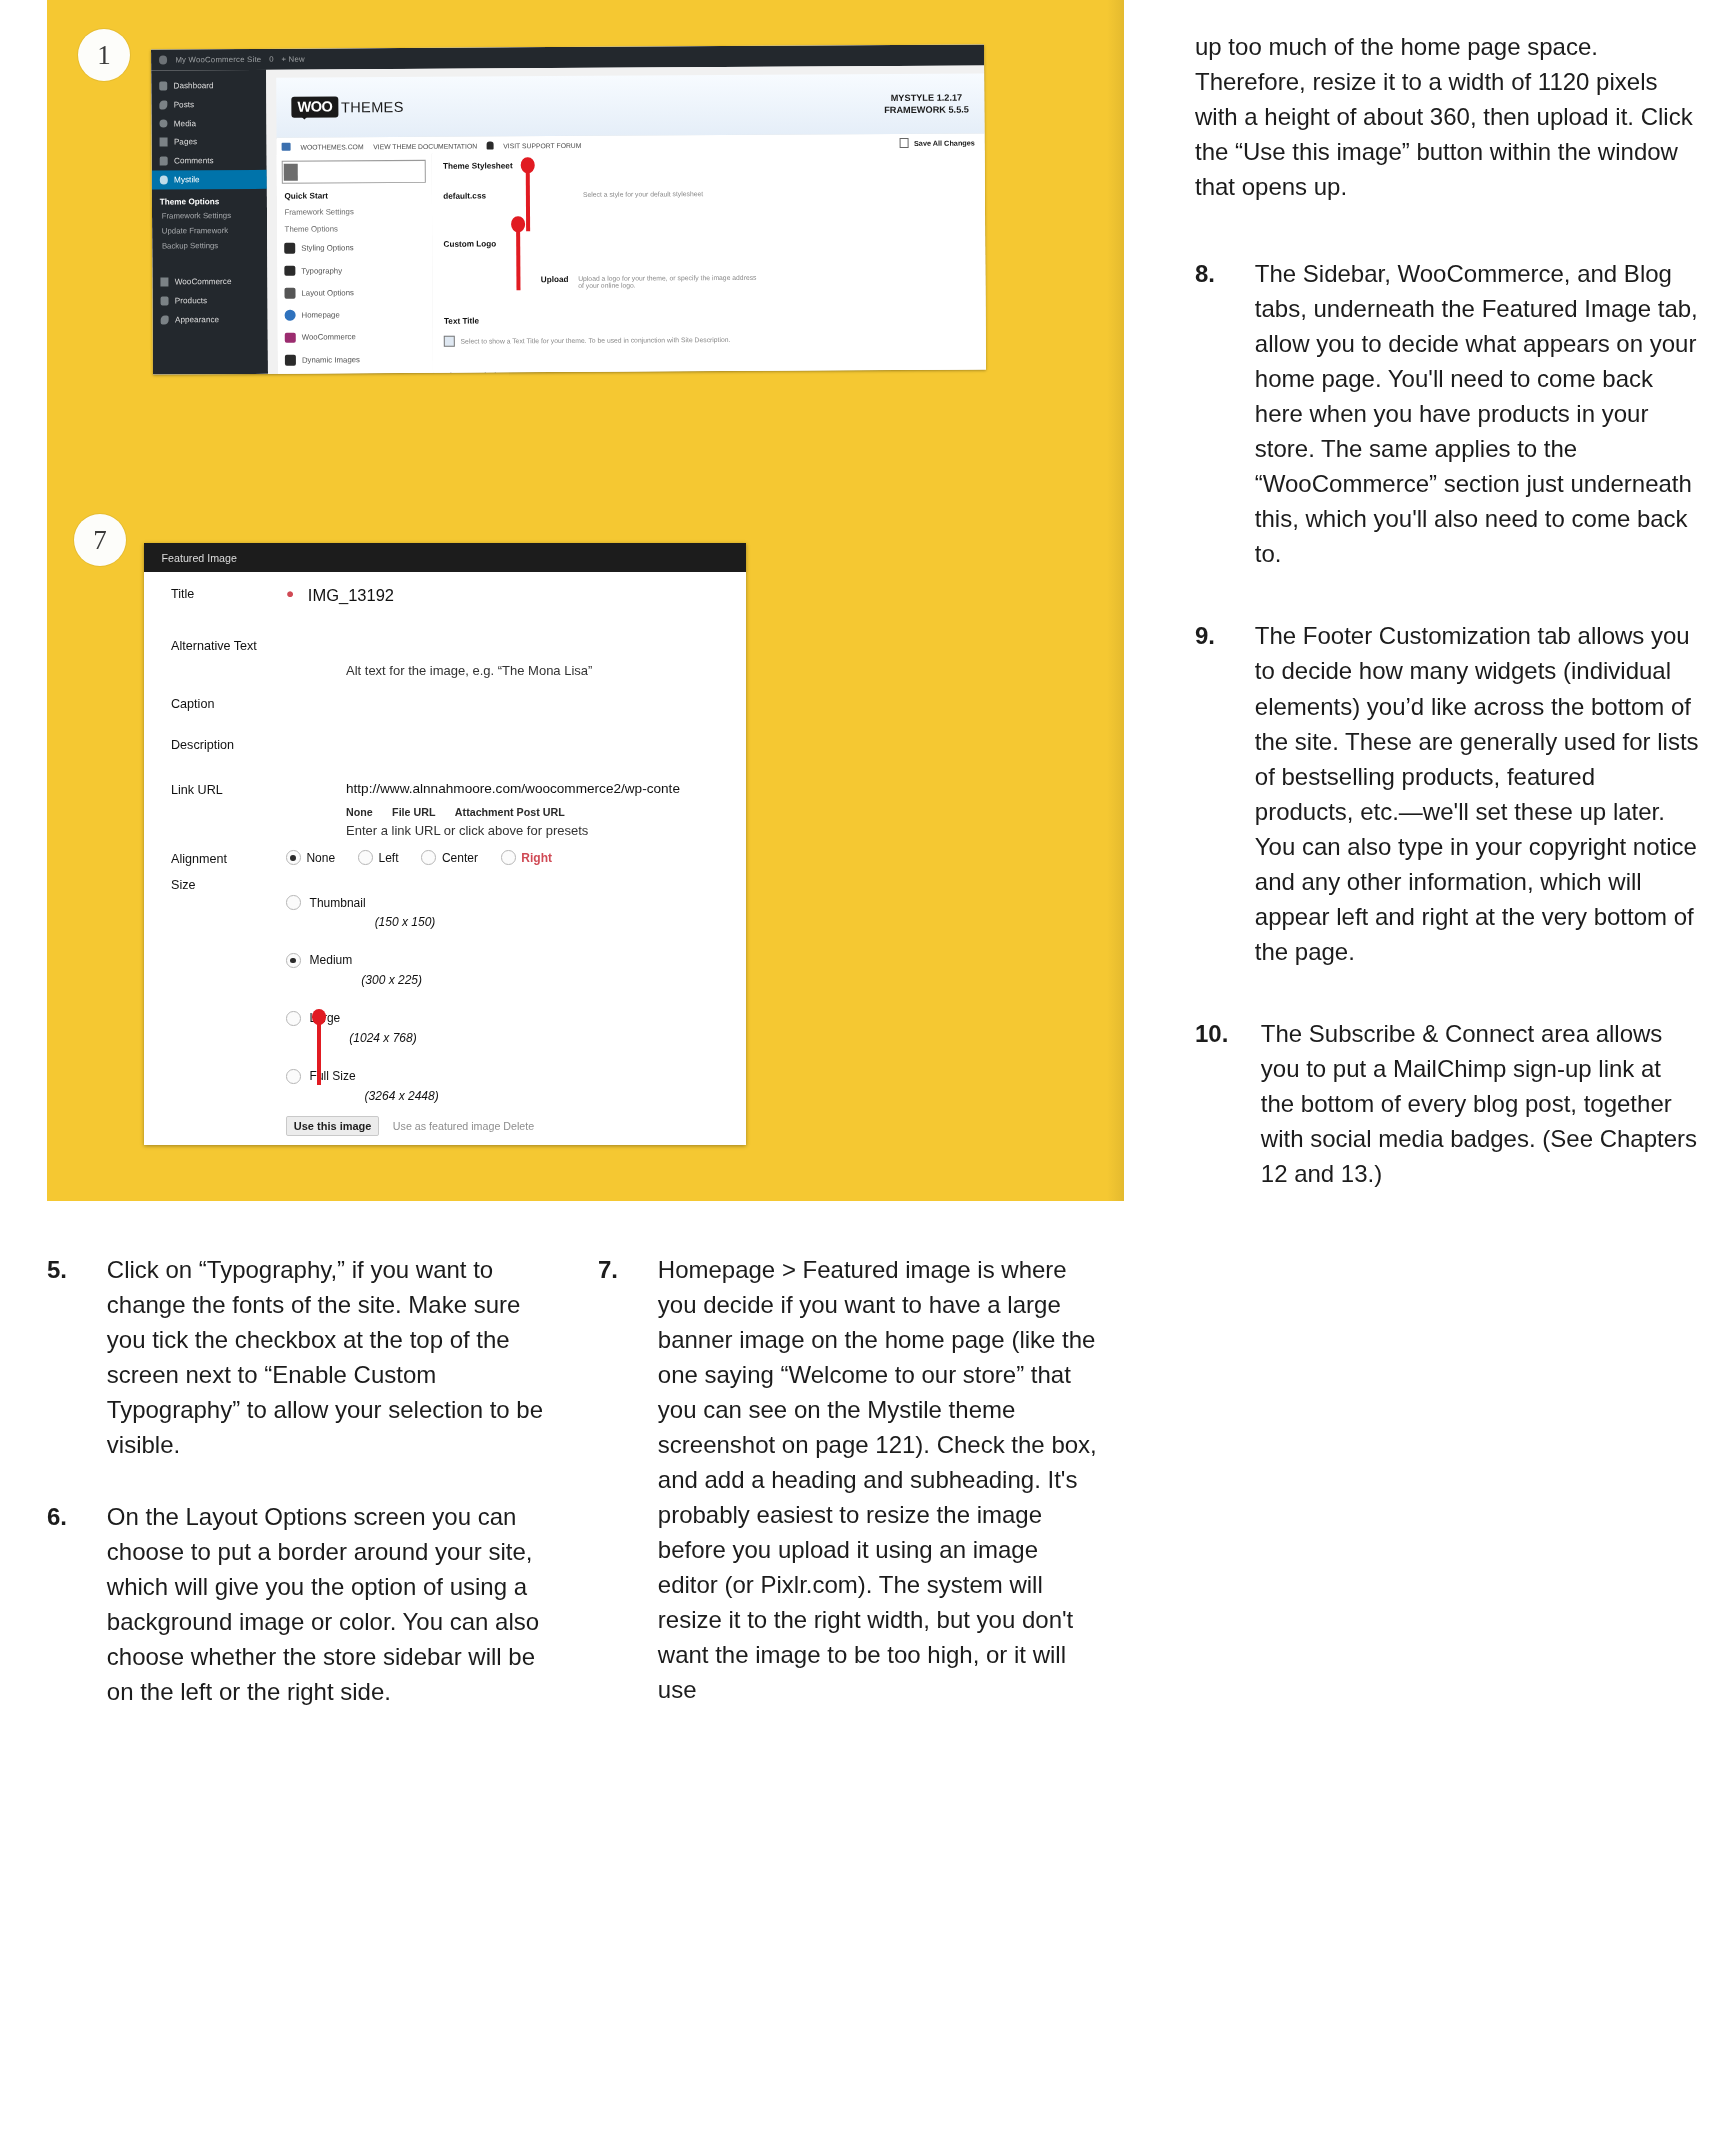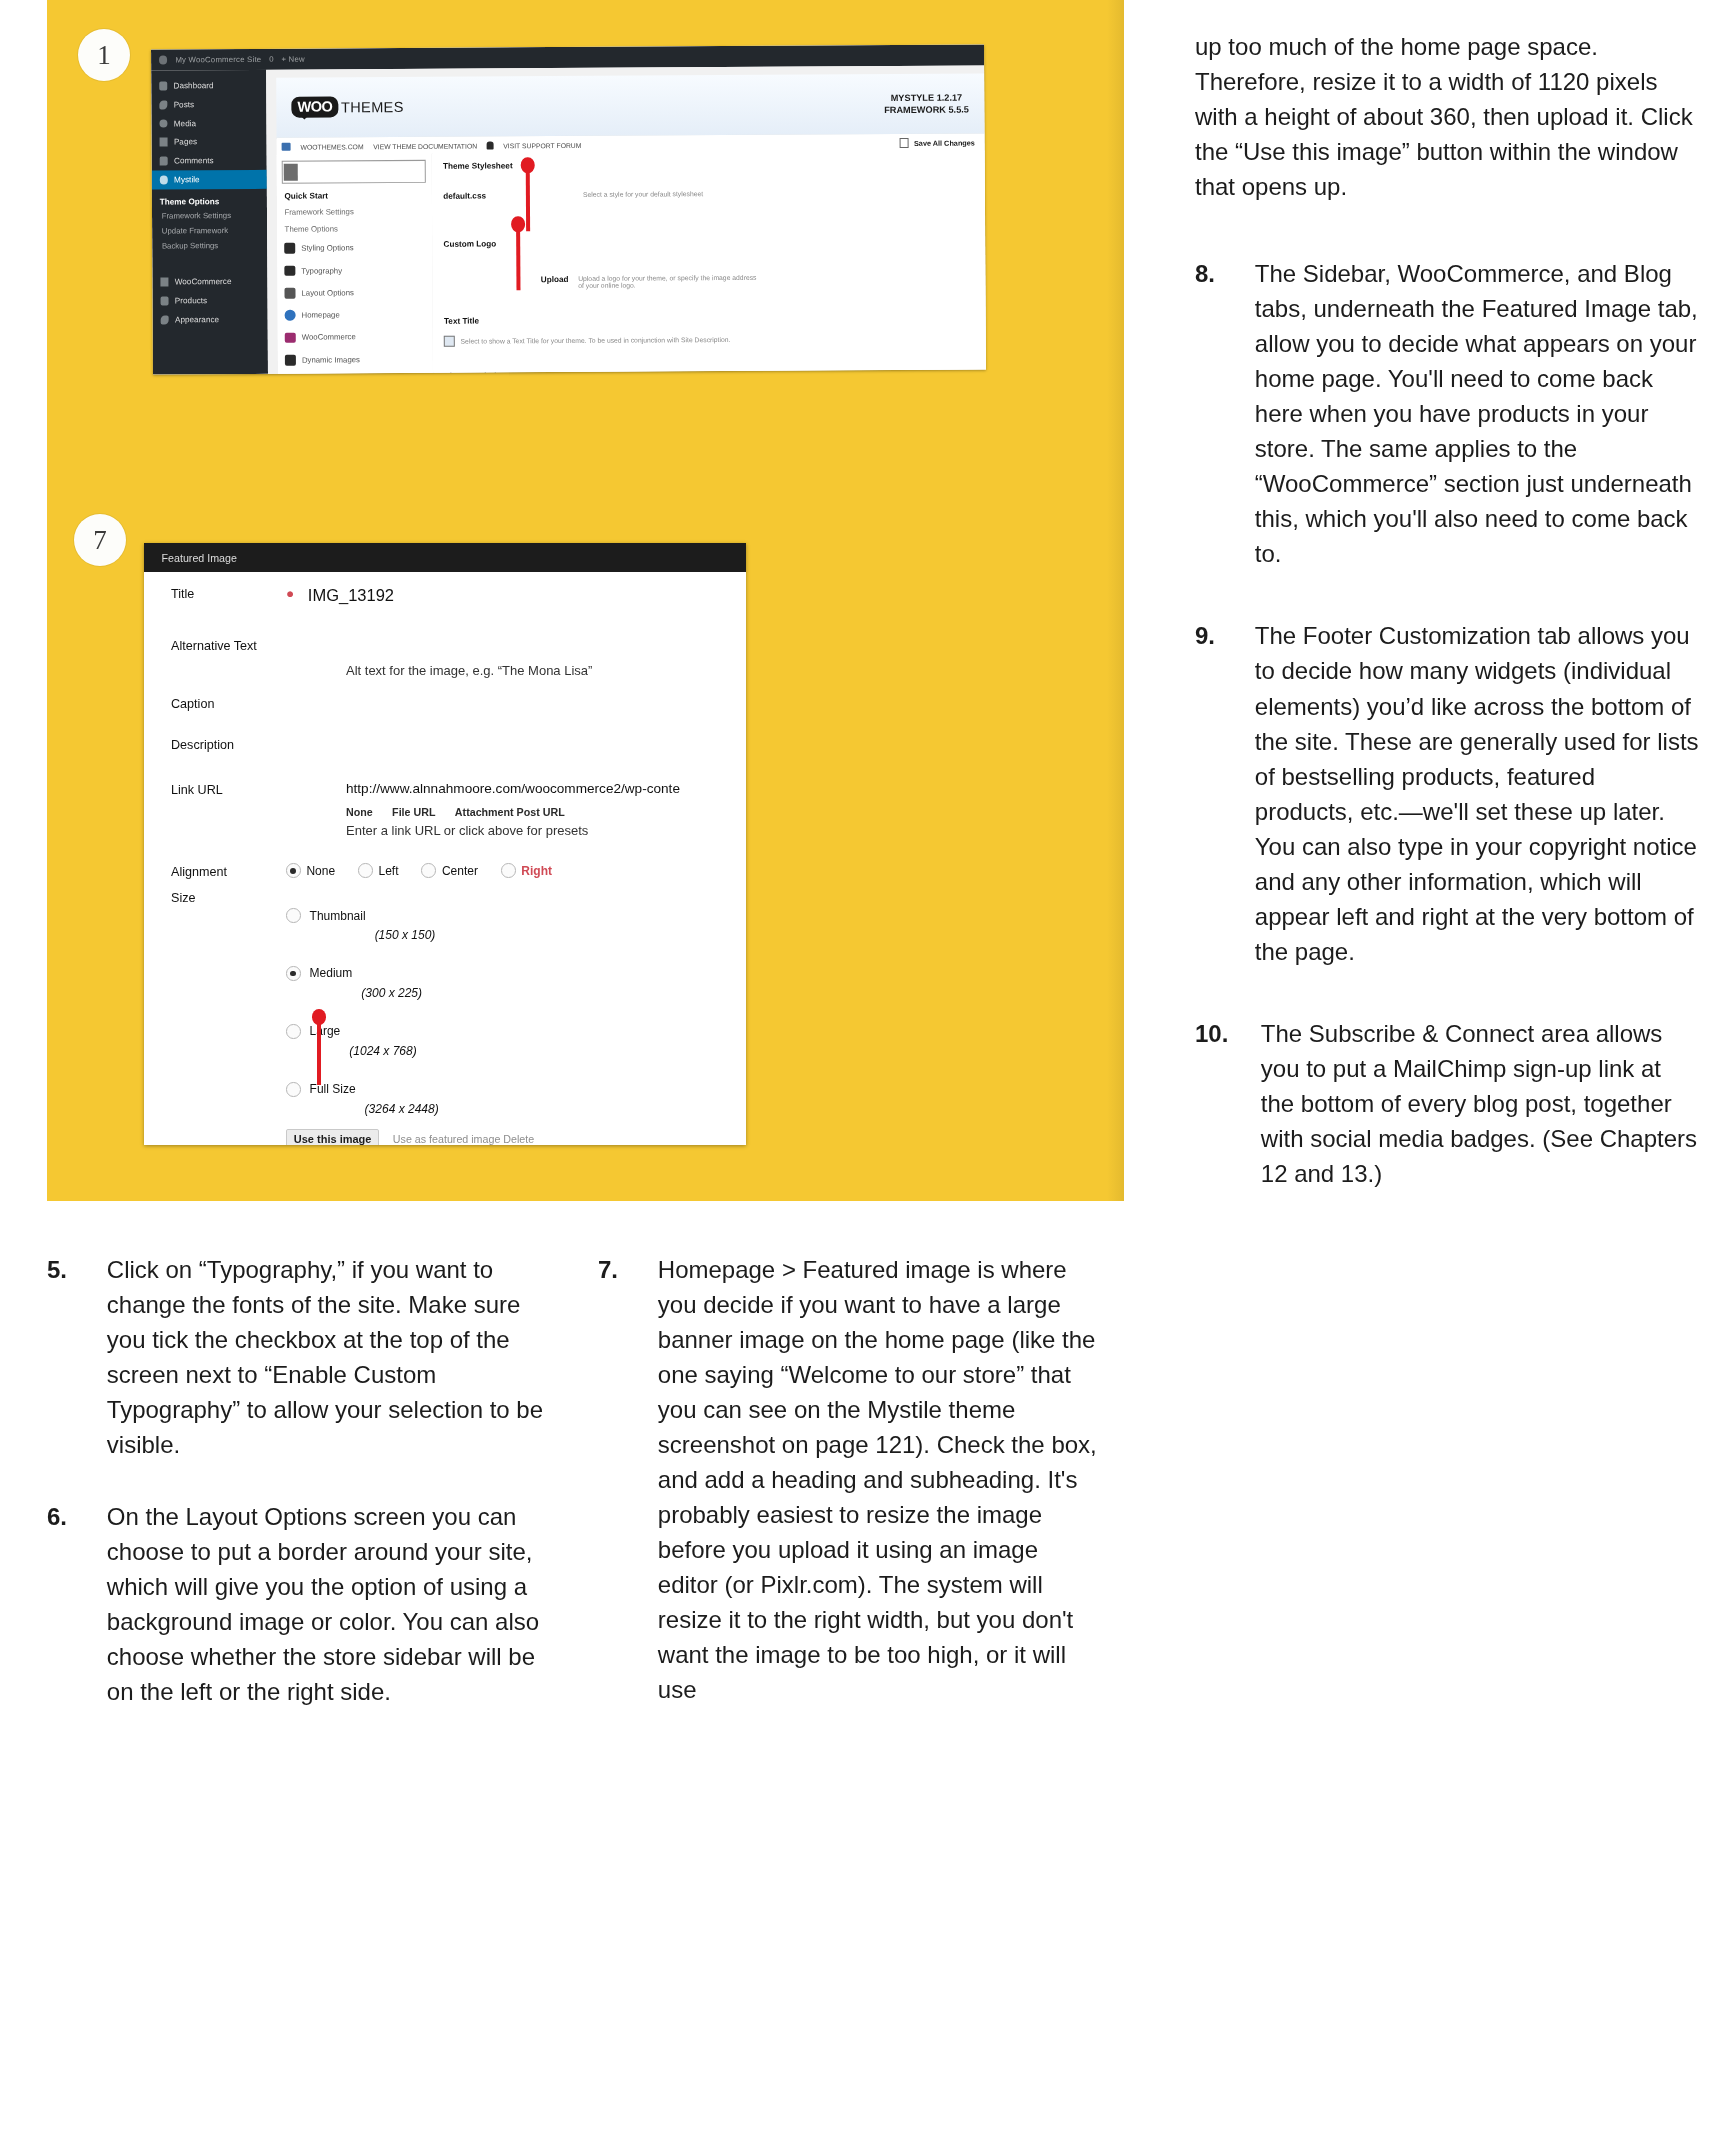--- a/index.html
+++ b/index.html
@@ -118,21 +118,21 @@
     border-bottom:1px solid #c7d4e0;
   }
   .woo-logo {
     position:absolute; left: 15.5px; top: 19.4px;
     display:flex; align-items:center;
   }
   .woo-badge {
     background:#1a1a1a; color:#fff;
     font-weight:bold; font-size: 14.6px;
     padding: 1.9px 5.8px 2.9px;
-    border-radius: 8px;
+    border-radius: 3px;
     letter-spacing: -0.5px;
     position: relative;
   }
   .woo-badge::after{
     content:"";
     position:absolute; left: 9.7px; bottom:-4.9px;
     border: 3.9px solid transparent; border-top-color:#1a1a1a;
   }
   .woo-word { font-size: 14.6px; font-weight: 400; color:#1a1a1a; margin-left: 2.9px; letter-spacing:0.3px;}
   .woo-version {
@@ -445,21 +445,21 @@
           <div style="font-size:13.6px;margin-left:60px;">http://www.alnnahmoore.com/woocommerce2/wp-conte</div>
           <div class="fi-presets" style="margin:9.7px 0 5.8px 60px;">
             <span>None</span>
             <span>File URL</span>
             <span>Attachment Post URL</span>
           </div>
           <div class="fi-em" style="margin-left:60px;">Enter a link URL or click above for presets</div>
         </div>
       </div>
 
-      <div class="fi-row" style="margin-top: 25px;">
+      <div class="fi-row" style="margin-top: 12px;">
         <div class="fi-lbl">Alignment</div>
         <div class="fi-val" style="display:flex;align-items:center;gap:23px;">
           <span class="align-opt">
             <span class="radio on"></span>
             <span>None</span>
           </span>
           <span class="align-opt">
             <span class="radio"></span>
             <span>Left</span>
           </span>

